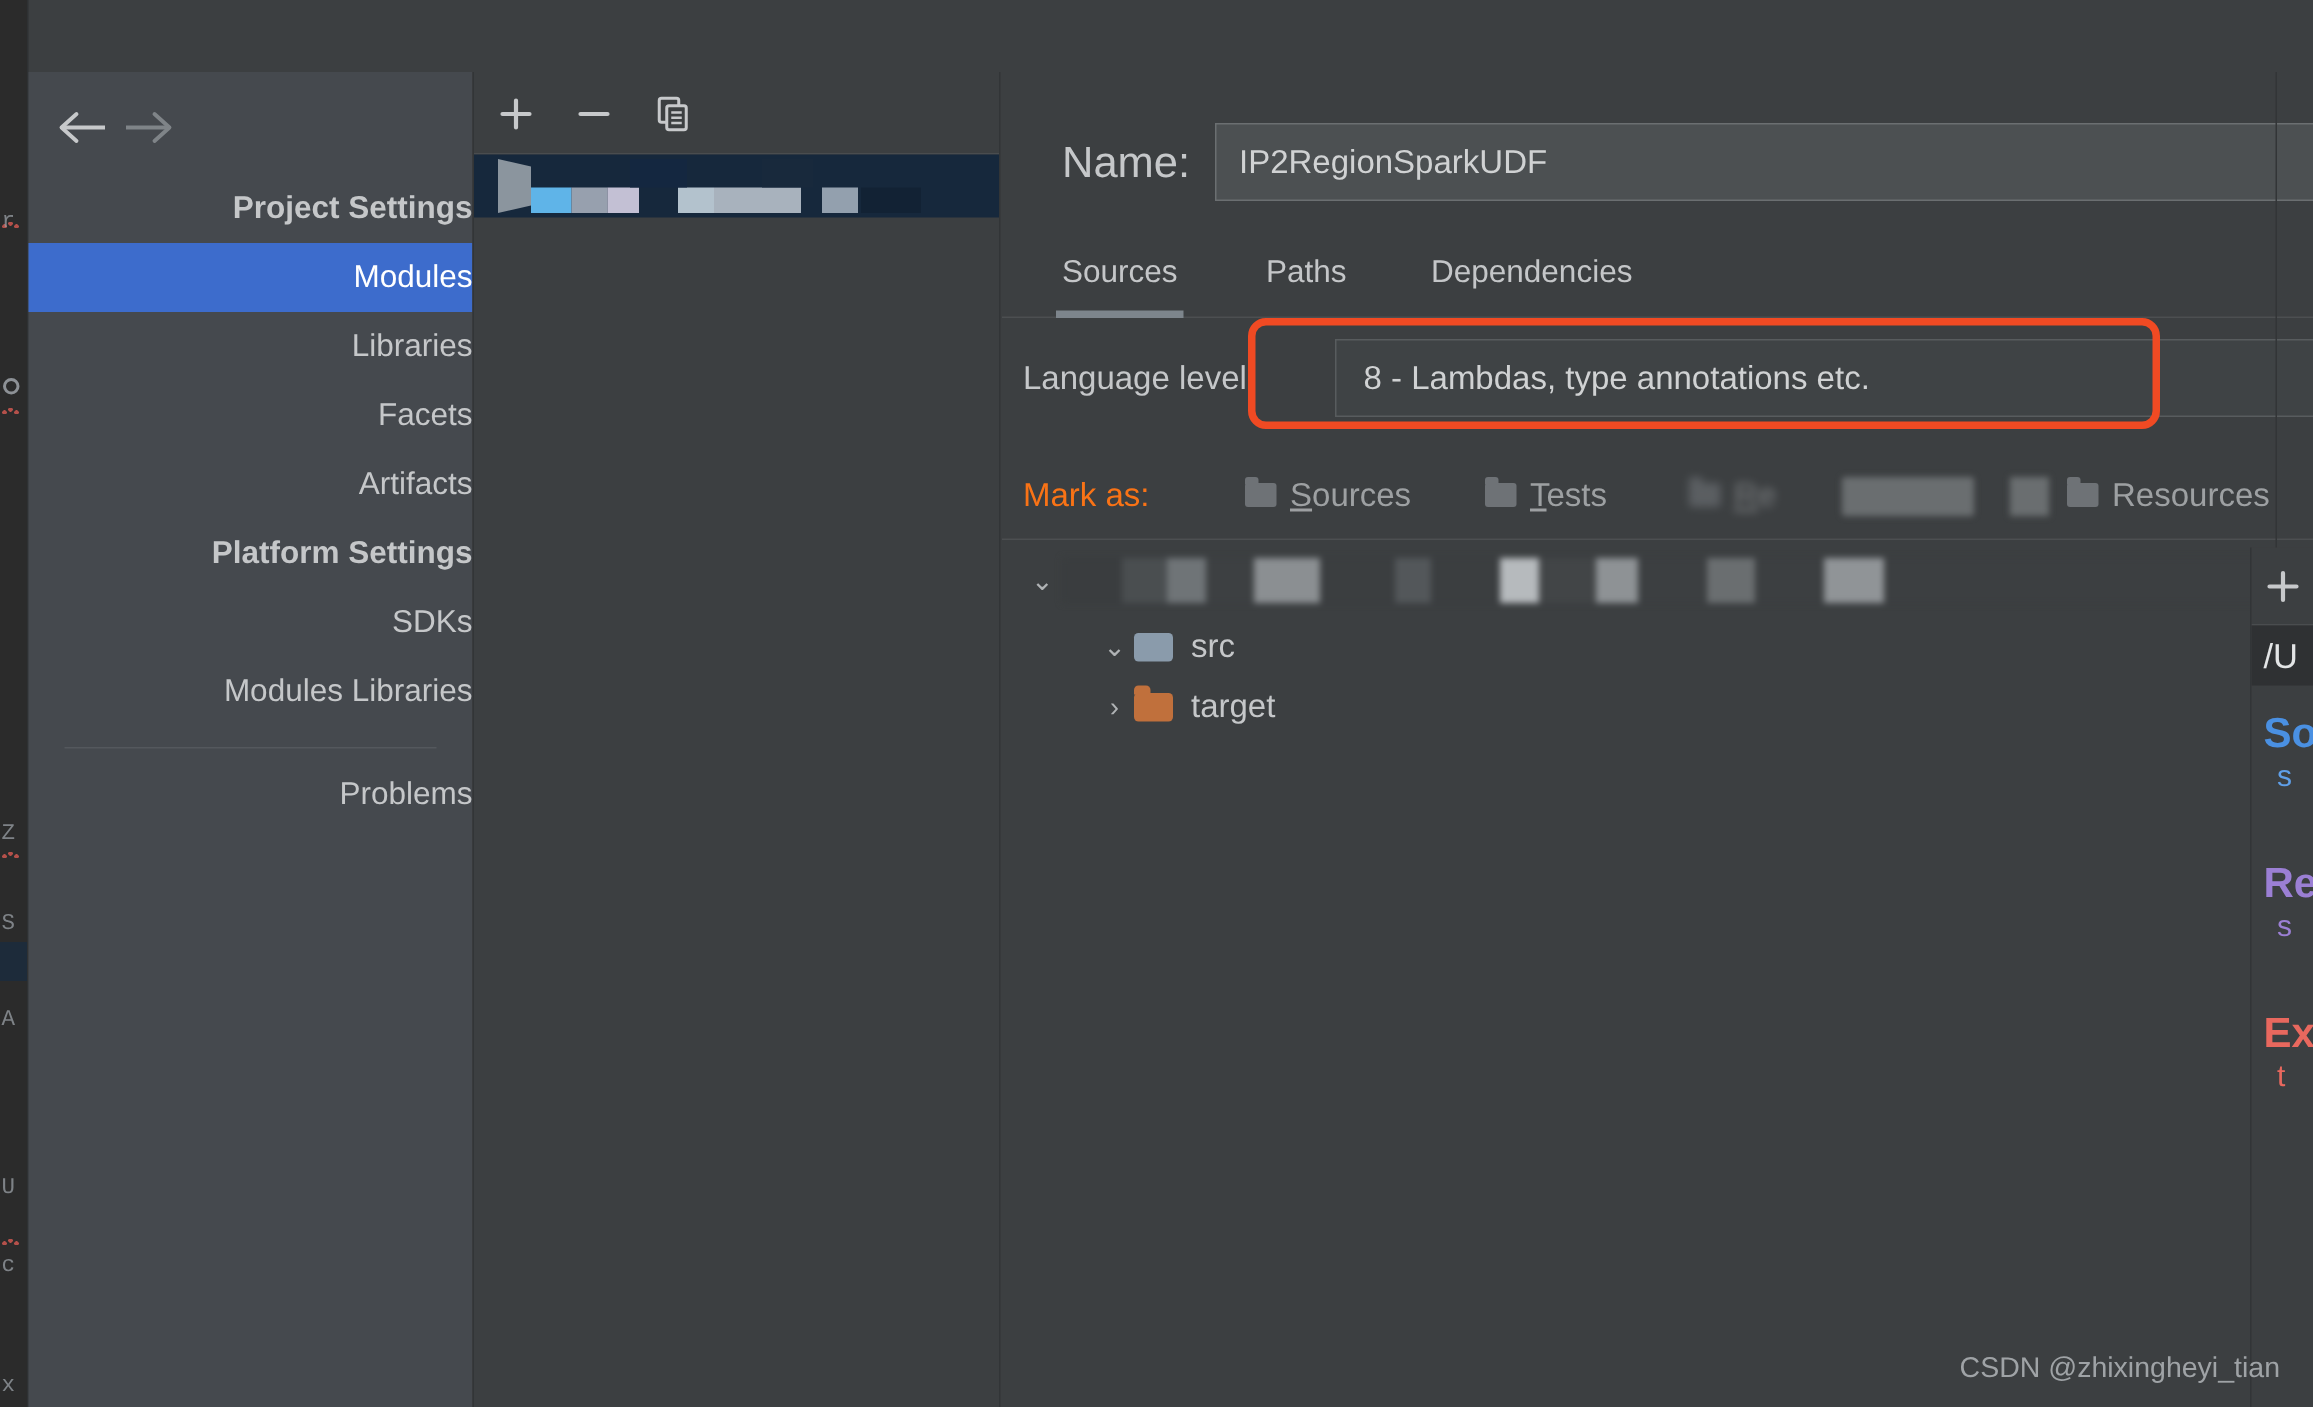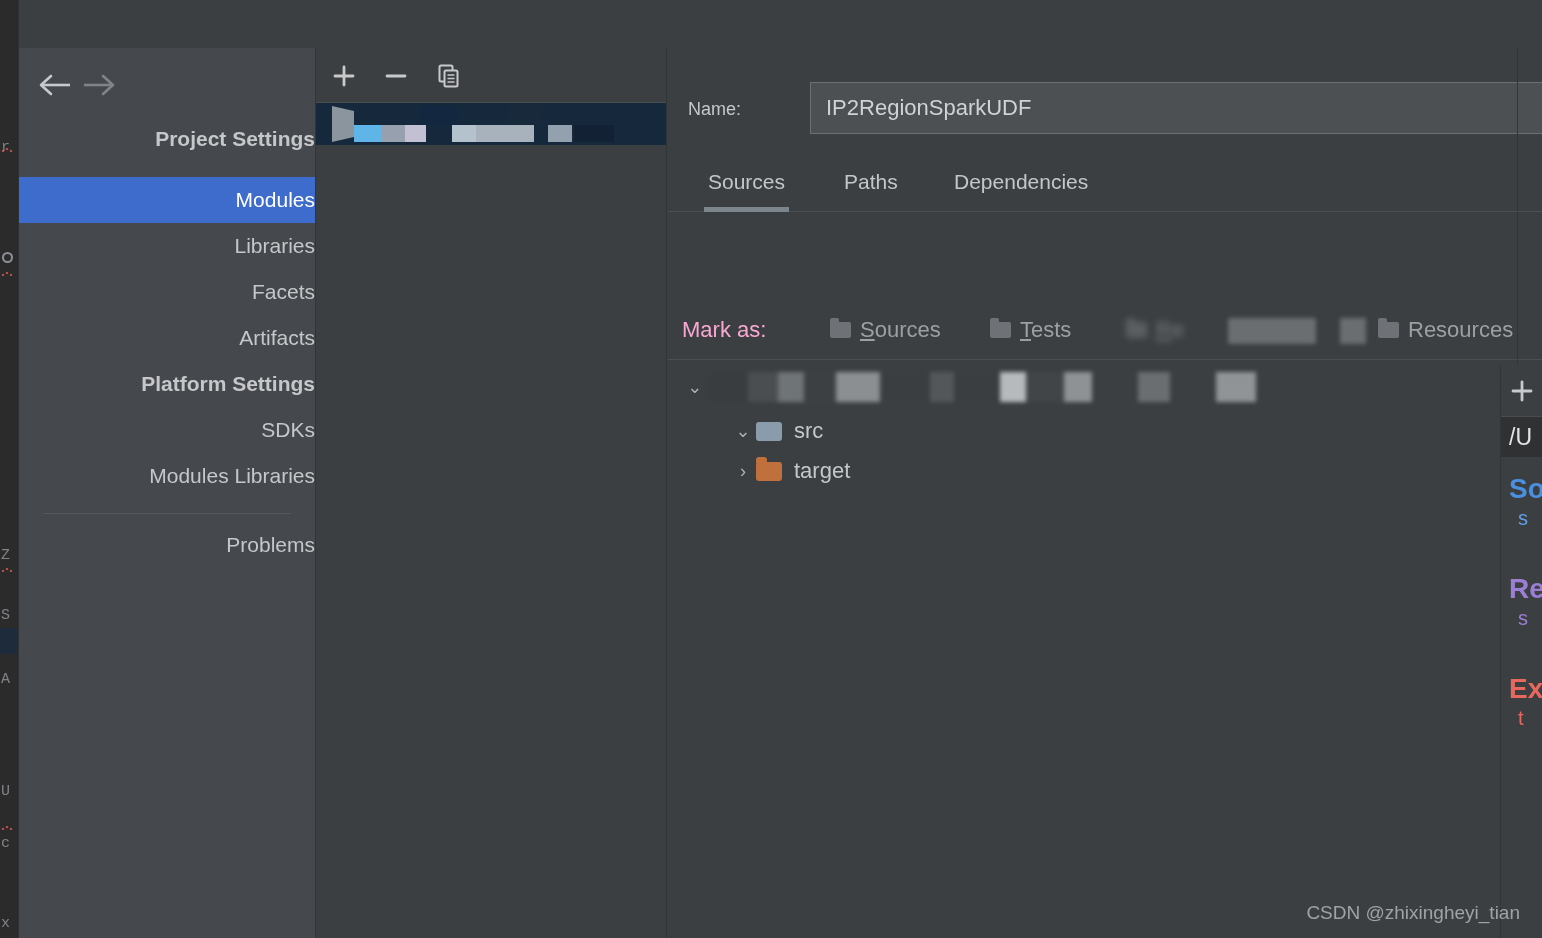--- a/index.html
+++ b/index.html
@@ -110,21 +110,20 @@
   }
   .nav-item {
     color: #c5c7c9;
     font-size: 21px;
     padding: 9px 0 9px 58px;
     line-height: 28px;
   }
   .nav-item.selected {
     background: #3d6ccc;
     color: #ffffff;
-    margin-top: 15px;
   }
   .nav-sep {
     margin: 14px 24px 8px 24px;
     height: 1px;
     background: #54585d;
   }
 
   
   .modcol {
     position: absolute; left: 296px; top: 48px;
@@ -158,23 +157,23 @@
   .detail {
     position: absolute; left: 649px; top: 48px;
     width: 875px; height: 890px;
     background: #3c3f41;
   }
   .name-row {
     position: absolute; left: 0; top: 34px;
     width: 875px; height: 56px;
   }
   .name-label {
-    position: absolute; left: 20px; top: 12px;
+    position: absolute; left: 40px; top: 12px;
     color: #c5c7c9;
-    font-size: 18px;
+    font-size: 29px;
     line-height: 30px;
   }
   .name-input {
     position: absolute; left: 142px; top: 0;
     width: 760px; height: 52px;
     background: #4c5052;
     border: 1px solid #6b6f71;
     color: #d0d2d3;
     font-size: 22px;
     line-height: 50px;
@@ -236,21 +235,21 @@
     pointer-events: none;
   }
 
   .markas {
     position: absolute; left: 0; top: 258px;
     width: 875px; height: 54px;
     border-bottom: 1px solid #4c4f51;
   }
   .markas-label {
     position: absolute; left: 14px; top: 8px;
-    color: #f9a8d4;
+    color: #f97316;
     font-size: 22px;
     line-height: 32px;
   }
   .mark-item {
     position: absolute; top: 8px;
     height: 32px;
     display: flex; align-items: center; gap: 9px;
     color: #9da0a2;
     font-size: 22px;
     line-height: 32px;
@@ -453,20 +452,25 @@
         <div class="name-label">Name:</div>
         <div class="name-input" placeholder="">IP2RegionSparkUDF</div>
       </div>
 
       <div class="tabs">
         <div class="tab t0 active">Sources</div>
         <div class="tab t1">Paths</div>
         <div class="tab t2">Dependencies</div>
       </div>
 
+      <div class="langrow">
+        <div class="lang-label">Language level:</div>
+        <div class="lang-combo">8 - Lambdas, type annotations etc.</div>
+        <div class="redbox"></div>
+      </div>
 
       <div class="markas">
         <div class="markas-label">Mark as:</div>
 
         <div class="mark-item" style="left:162px">
           <span class="folder-ic"></span>
           <span><u>S</u><span>ources</span></span>
         </div>
 
         <div class="mark-item" style="left:322px">

